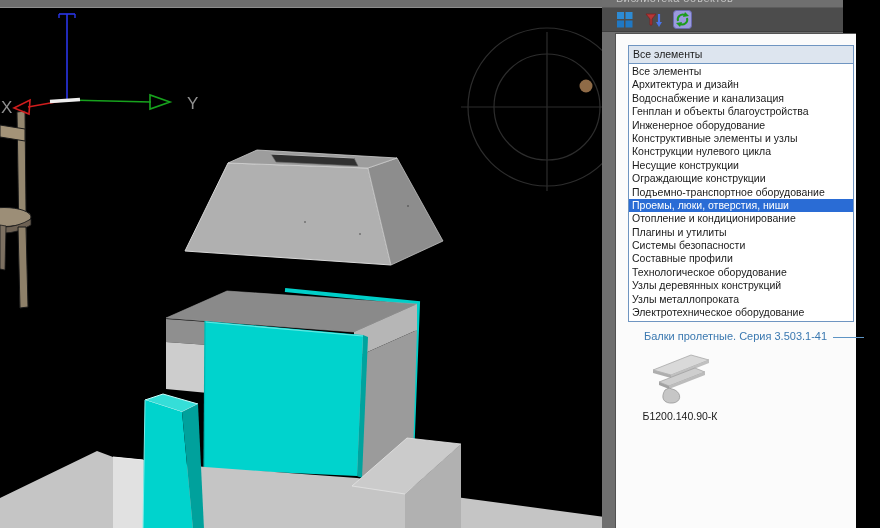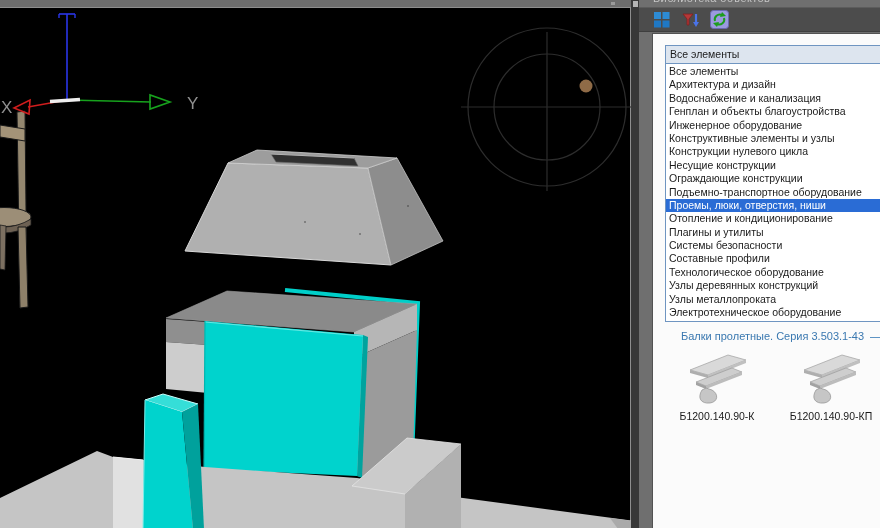--- a/index.html
+++ b/index.html
@@ -11,21 +11,21 @@
   
   .top-strip{position:absolute;left:0;top:0;width:631px;height:7px;background:#6e6e6e;}
   .strip-dot{position:absolute;left:611px;top:2px;width:4px;height:3px;background:#9a9a9a;}
   .canvas{position:absolute;left:0;top:7px;width:631px;height:521px;box-sizing:border-box;
     background:#000;border-top:1px solid #8f8f8f;border-right:1px solid #8f8f8f;}
   .canvas svg{position:absolute;left:0;top:0;}
   
   .splitter{position:absolute;left:631px;top:0;width:8px;height:528px;background:#383838;}
   .splitter-btn{position:absolute;left:2px;top:1px;width:5px;height:6px;background:#b5b5b5;}
   
-  .panel{position:absolute;left:639px;top:0;width:241px;height:528px;background:#6f6f6f;}
+  .panel{position:absolute;left:602px;top:0;width:241px;height:528px;background:#6f6f6f;}
   .panel-title{position:relative;height:7px;overflow:hidden;}
   .panel-title span{position:absolute;top:-8px;left:14px;font-size:11px;color:#c6c6c6;letter-spacing:.4px;white-space:nowrap;}
   .panel-toolbar{position:absolute;left:0;top:7px;width:241px;height:25px;box-sizing:border-box;
     background:#4c4c4c;border-top:1px solid #5c5c5c;border-bottom:1px solid #3e3e3e;
     display:flex;align-items:center;gap:10px;padding-left:13px;}
   .tool-icon{display:inline-flex;width:19px;height:19px;align-items:center;justify-content:center;cursor:pointer;}
   .content{position:absolute;left:13px;top:33px;width:240px;height:495px;background:#fbfbfb;
     border-left:1px solid #525252;border-top:1px solid #525252;}
   .combo{position:absolute;left:12px;top:11px;width:226px;height:19px;box-sizing:border-box;
     background:#dde5ef;border:1px solid #6f95c1;font-size:10.5px;color:#1b1b1b;
@@ -206,50 +206,38 @@
 
         <div class="list-row">Узлы деревянных конструкций</div>
 
         <div class="list-row">Узлы металлопроката</div>
 
         <div class="list-row">Электротехническое оборудование</div>
       </div>
 
     <div class="catalog">
       <div class="group-header">
-        <span>Балки пролетные. Серия 3.503.1-43</span>
+        <span>Балки пролетные. Серия 3.503.1-41</span>
         <div class="line"></div>
       </div>
 
       <div class="grid">
 
           <div class="cat-item">
             <svg class="beam-thumb" viewBox="0 0 66 56">
               <polygon points="6,20 44,5 62,10 24,25" fill="#d9d9d9" stroke="#9f9f9f" stroke-width="0.7"></polygon>
               <polygon points="6,20 24,25 24,28 6,23" fill="#aeaeae"></polygon>
               <polygon points="24,25 62,10 62,13 24,28" fill="#c0c0c0"></polygon>
               <polygon points="12,32 48,18 58,22 22,36" fill="#cecece" stroke="#949494" stroke-width="0.6"></polygon>
               <polygon points="12,32 22,36 22,39 12,35" fill="#a2a2a2"></polygon>
               <polygon points="22,36 58,22 58,25 22,39" fill="#bcbcbc"></polygon>
               <path d="M18,40 C13,48 17,54 26,53 C34,52 35,44 28,40 L22,38 Z" fill="#c6c6c6" stroke="#8e8e8e" stroke-width="0.7"></path>
             </svg>
             <div class="cat-label">Б1200.140.90-К</div>
           </div>
 
-          <div class="cat-item">
-            <svg class="beam-thumb" viewBox="0 0 66 56">
-              <polygon points="6,20 44,5 62,10 24,25" fill="#d9d9d9" stroke="#9f9f9f" stroke-width="0.7"></polygon>
-              <polygon points="6,20 24,25 24,28 6,23" fill="#aeaeae"></polygon>
-              <polygon points="24,25 62,10 62,13 24,28" fill="#c0c0c0"></polygon>
-              <polygon points="12,32 48,18 58,22 22,36" fill="#cecece" stroke="#949494" stroke-width="0.6"></polygon>
-              <polygon points="12,32 22,36 22,39 12,35" fill="#a2a2a2"></polygon>
-              <polygon points="22,36 58,22 58,25 22,39" fill="#bcbcbc"></polygon>
-              <path d="M18,40 C13,48 17,54 26,53 C34,52 35,44 28,40 L22,38 Z" fill="#c6c6c6" stroke="#8e8e8e" stroke-width="0.7"></path>
-            </svg>
-            <div class="cat-label">Б1200.140.90-КП</div>
-          </div>
 
 
         </div>
     </div>
 
   </div>
 </div>
 
 </body></html>

